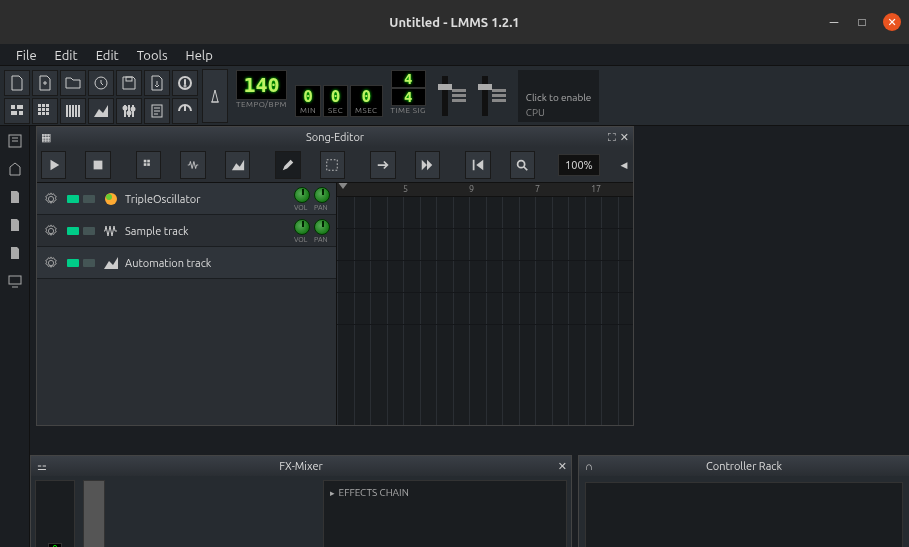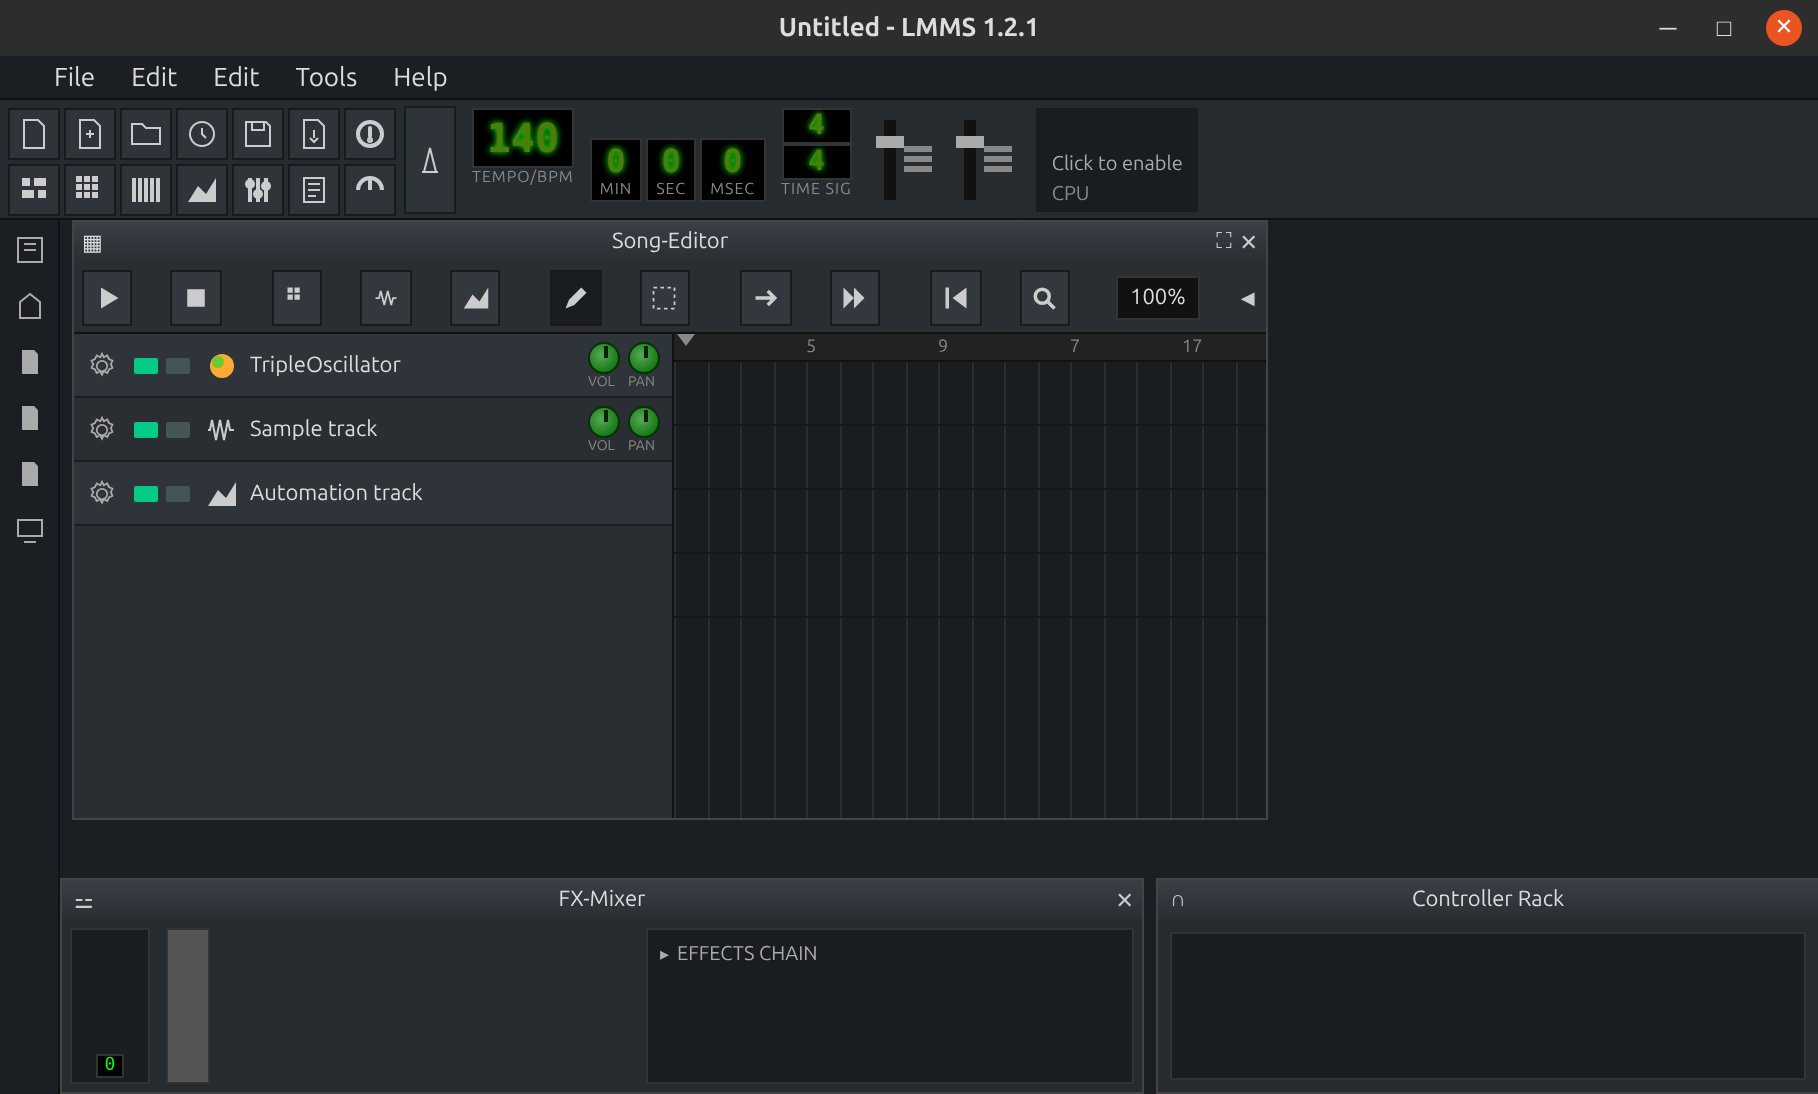--- a/index.html
+++ b/index.html
@@ -1,29 +1,29 @@
 <!DOCTYPE html>
 <html><head>
 <meta charset="utf-8">
 <style>
 *{margin:0;padding:0;box-sizing:border-box;font-family:Ubuntu,Arial,sans-serif;user-select:none}
 body{width:909px;height:547px;background:#1b1e22;overflow:hidden;color:#ccc;font-size:12px}
-.titlebar{height:28px;background:#2d2d2d;display:flex;align-items:center;position:relative;padding:0 8px}
+.titlebar{height:44px;background:#2d2d2d;display:flex;align-items:center;position:relative;padding:0 8px}
 .titlebar .title{position:absolute;left:50%;transform:translateX(-50%);color:#ddd;font-size:13px;font-weight:bold}
 .win-btns{position:absolute;right:8px;display:flex;gap:14px;align-items:center}
 .win-btn{width:14px;height:14px;display:flex;align-items:center;justify-content:center;color:#ddd}
 .win-close{width:18px;height:18px;border-radius:50%;background:#e95420;color:#fff;font-size:11px;line-height:18px;text-align:center}
-.menubar{height:22px;background:#1b1e22;display:flex;align-items:center;padding:0 19px;gap:2px;border-bottom:1px solid #111}
+.menubar{height:22px;background:#1b1e22;display:flex;align-items:center;padding:0 8px;gap:2px;border-bottom:1px solid #111}
 .menu-item{padding:2px 8px;font-size:13px;color:#ddd}
 .main-tb{height:60px;background:#262b30;display:flex;padding:4px;gap:2px;border-bottom:1px solid #111}
 .tb-grid{display:grid;grid-template-columns:repeat(7,26px);grid-template-rows:26px 26px;gap:2px}
 .tb-btn{width:26px;height:26px;background:#2f343a;border:1px solid #1a1a1a;display:flex;align-items:center;justify-content:center;color:#ccc}
 .tb-btn svg{width:16px;height:16px}
 .lcd{background:#000;border:1px solid #333;display:flex;flex-direction:column;align-items:center;justify-content:center;padding:2px 6px}
-.lcd-num{color:#4d7c0f;font-family:monospace;font-weight:bold;text-shadow:0 0 3px #0f0}
+.lcd-num{color:#bef264;font-family:monospace;font-weight:bold;text-shadow:0 0 3px #0f0}
 .lcd-lbl{color:#888;font-size:8px;letter-spacing:0.5px}
 .tempo-box{display:flex;flex-direction:column;margin-left:6px}
 .tempo-box .lcd-num{font-size:20px}
 .time-boxes{display:flex;gap:2px;margin-left:6px}
 .time-boxes .lcd{padding:1px 4px}
 .time-boxes .lcd-num{font-size:16px}
 .timesig{display:flex;flex-direction:column;margin-left:6px}
 .timesig .lcd{padding:0 6px}
 .timesig .lcd-num{font-size:14px}
 .slider-box{margin-left:14px;display:flex;align-items:center;gap:4px}

